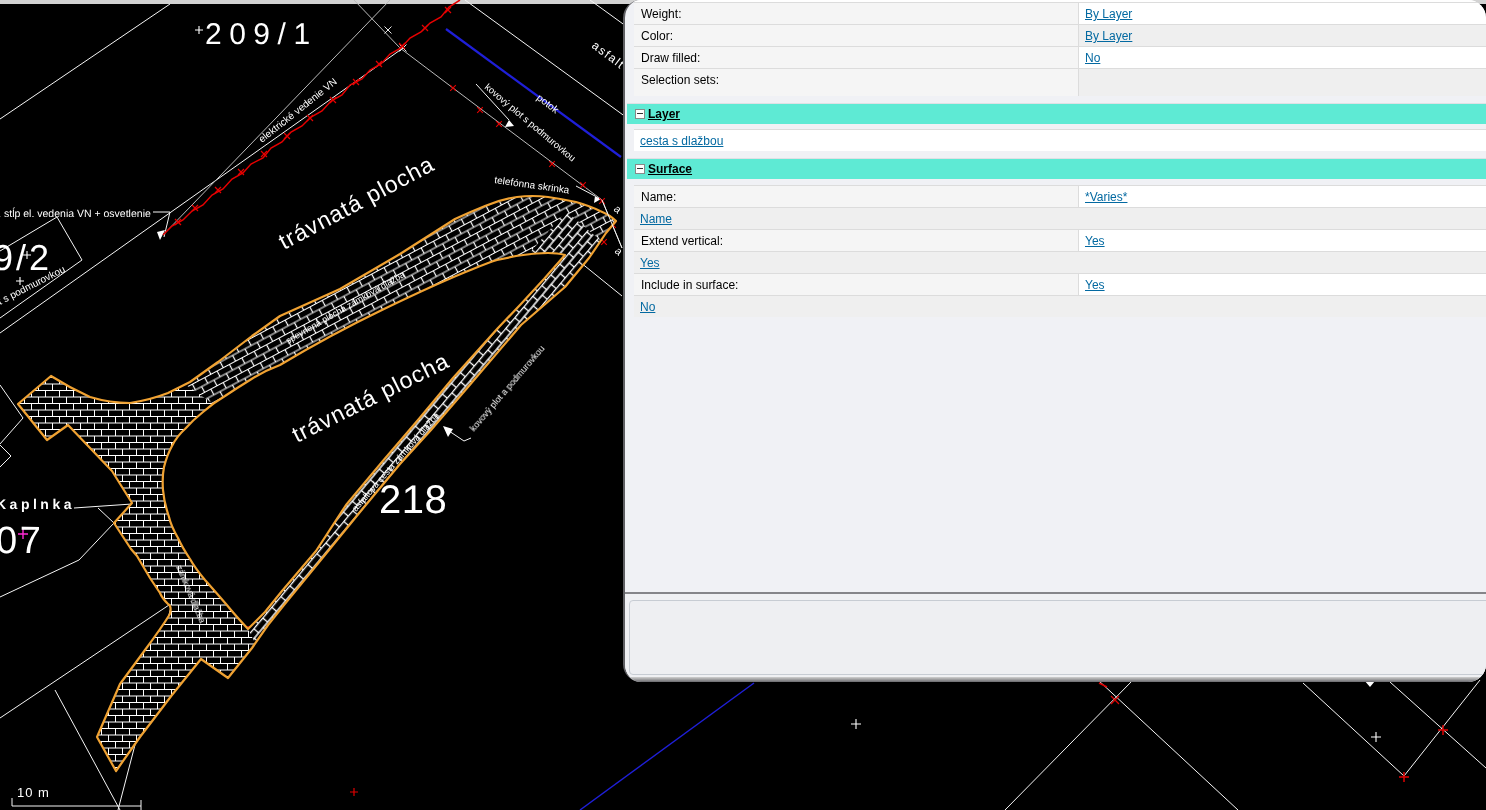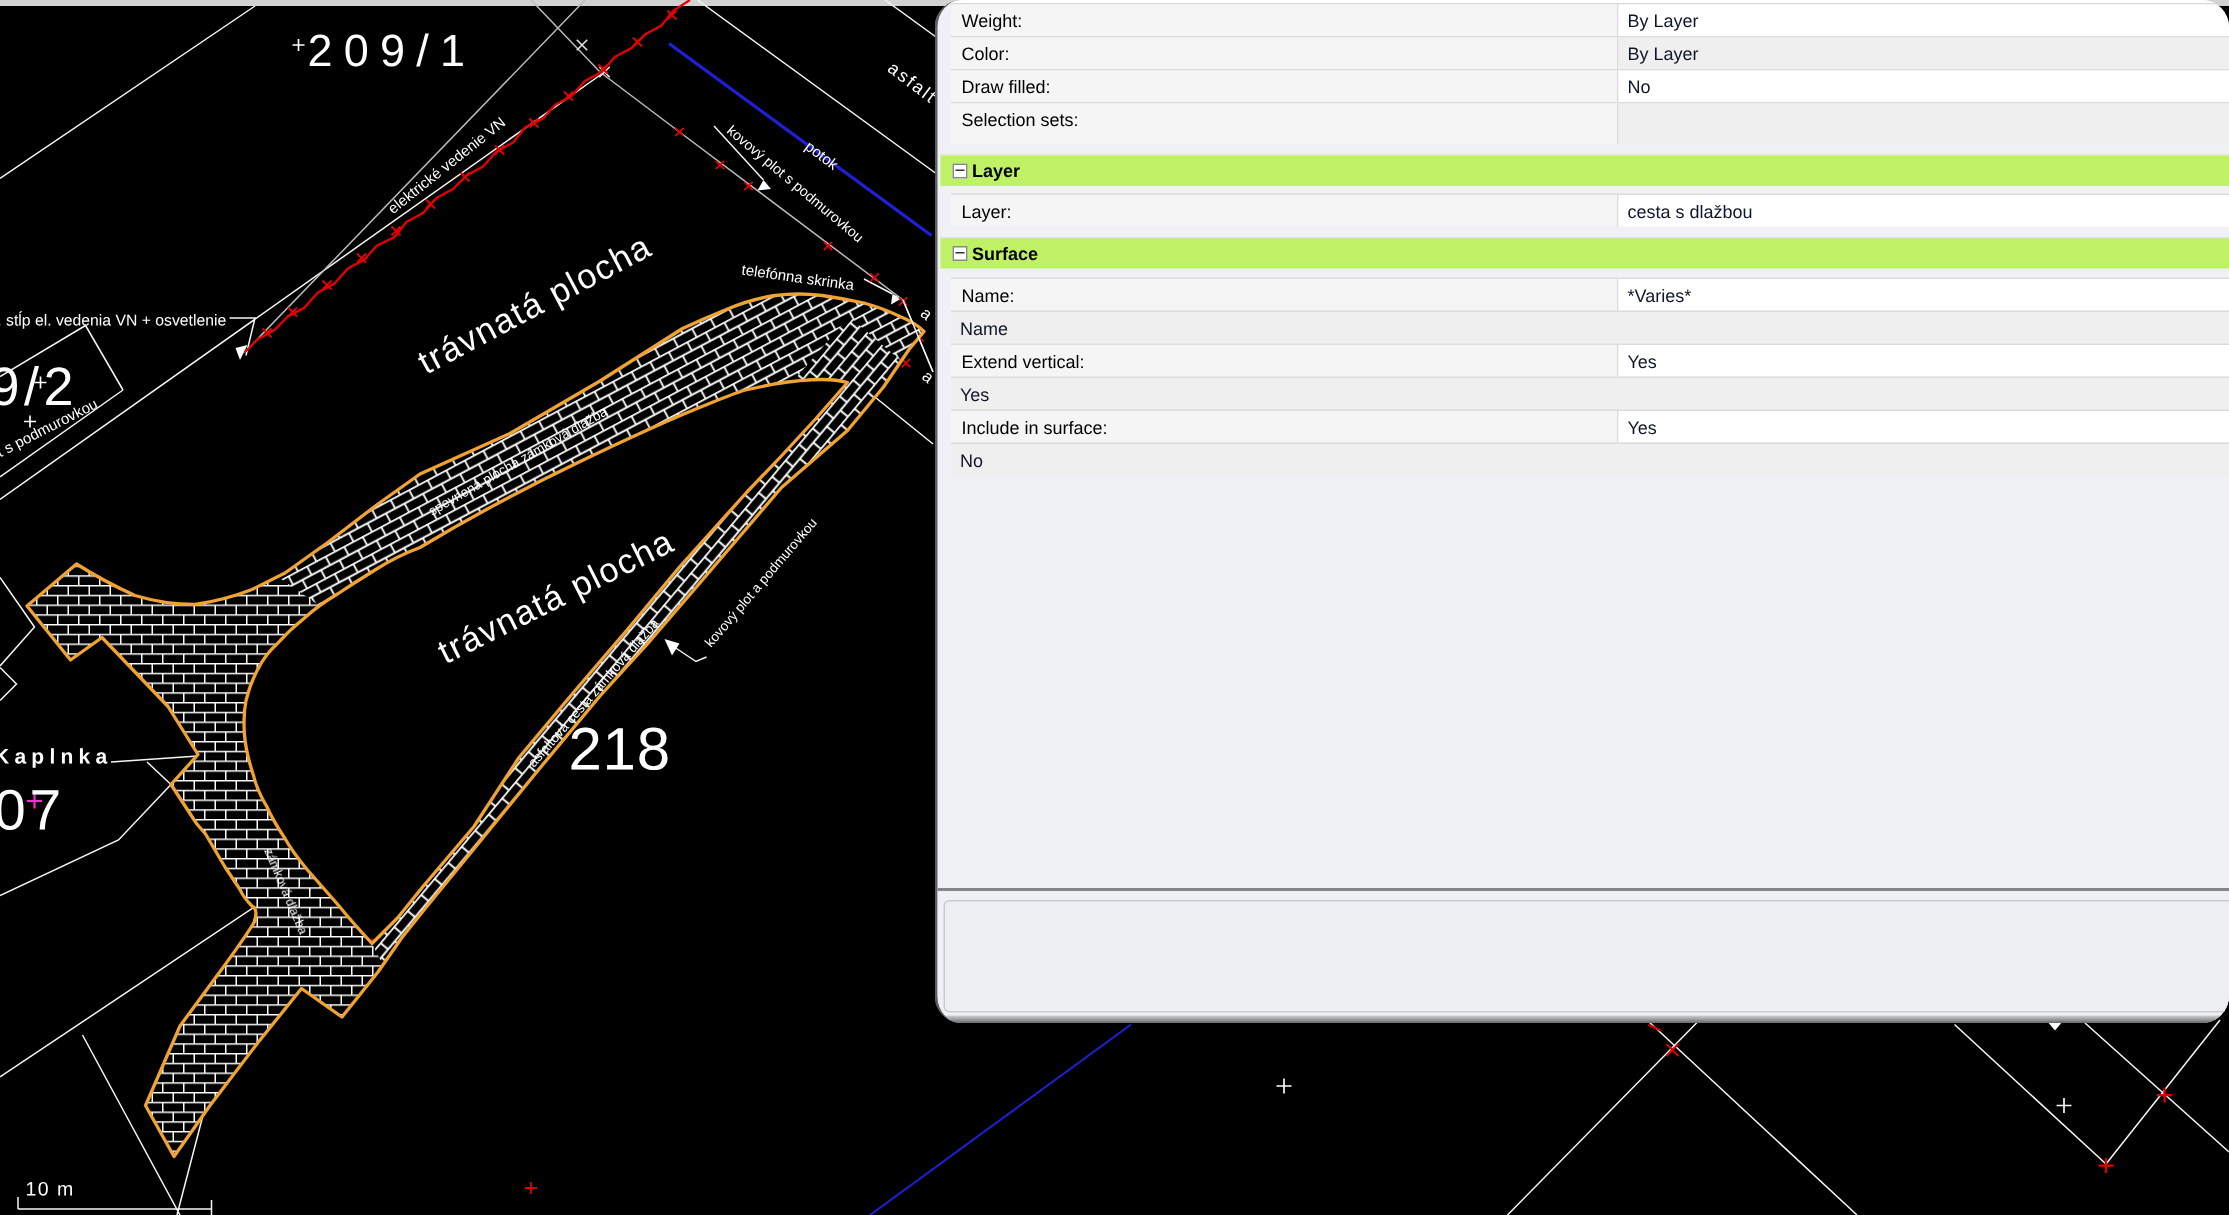--- a/index.html
+++ b/index.html
@@ -1,23 +1,23 @@
 <!DOCTYPE html>
 <html><head><meta charset="utf-8">
 <style>
 html,body{margin:0;padding:0;width:1486px;height:810px;overflow:hidden;background:#000;
 font-family:"Liberation Sans",sans-serif;}
 svg text{font-family:"Liberation Sans",sans-serif;}
 .panel{position:absolute;left:623px;top:0;width:863px;height:682px;background:#f0f1f5;
 border-left:2px solid #5f5f63;box-sizing:border-box;overflow:hidden;font-size:12px;color:#000;border-radius:18px;}
 .row{position:absolute;left:9px;right:0;display:flex;border-top:1px solid #dcdcdc;box-sizing:border-box;}
 .row .lab{width:445px;background:#f5f5f5;padding:4px 0 0 7px;box-sizing:border-box;border-right:1px solid #dcdcdc;}
-.row .val{flex:1;padding:4px 0 8px 6px;color:#0f172a;box-sizing:border-box;}
-.hdr{position:absolute;left:2px;right:0;height:21px;background:#bef264;border-top:1px solid #dfe1e5;
-padding:3px 0 0 0;box-sizing:border-box;font-size:12px;}
+.row .val{flex:1;padding:4px 0 8px 6px;color:#0369a1;box-sizing:border-box;text-decoration:underline;}
+.hdr{position:absolute;left:2px;right:0;height:21px;background:#5eead4;border-top:1px solid #dfe1e5;
+padding:3px 0 0 0;box-sizing:border-box;font-size:12px;text-decoration:underline;}
 .hdr b{margin-left:21px;}
 .mbox{position:absolute;left:8px;top:5px;width:8px;height:8px;background:#fff;border:1px solid #898989;}
 .mbox:after{content:"";position:absolute;left:1px;top:3px;width:6px;height:1px;background:#333;}
 </style></head>
 <body>
 <svg width="1486" height="810" viewBox="0 0 1486 810" style="position:absolute;left:0;top:0">
 <defs>
 <pattern id="bk" width="14" height="13" patternUnits="userSpaceOnUse" patternTransform="rotate(-28)">
 <rect width="14" height="13" fill="#000"></rect>
 <path d="M0,0.5H14 M0,7H14 M3.5,0.5V7 M10.5,7V13 M10.5,0V0.5" stroke="#ffffff" stroke-width="1.2" fill="none"></path>
@@ -127,21 +127,20 @@
 </div>
 <div class="row" style="top:46px;height:22px">
 <div class="lab">Draw filled:</div>
 <div class="val" style="background:#ffffff">No</div>
 </div>
 <div class="row" style="top:68px;height:28px">
 <div class="lab">Selection sets:</div>
 <div class="val" style="background:#efefef"></div>
 </div>
 <div class="row" style="top:129px;height:22px">
-<div class="lab">Layer:</div>
 <div class="val" style="background:#ffffff">cesta s dlažbou</div>
 </div>
 <div class="row" style="top:185px;height:22px">
 <div class="lab">Name:</div>
 <div class="val" style="background:#ffffff">*Varies*</div>
 </div>
 <div class="row" style="top:207px;height:22px">
 <div class="val" style="background:#efefef">Name</div>
 </div>
 <div class="row" style="top:229px;height:22px">

